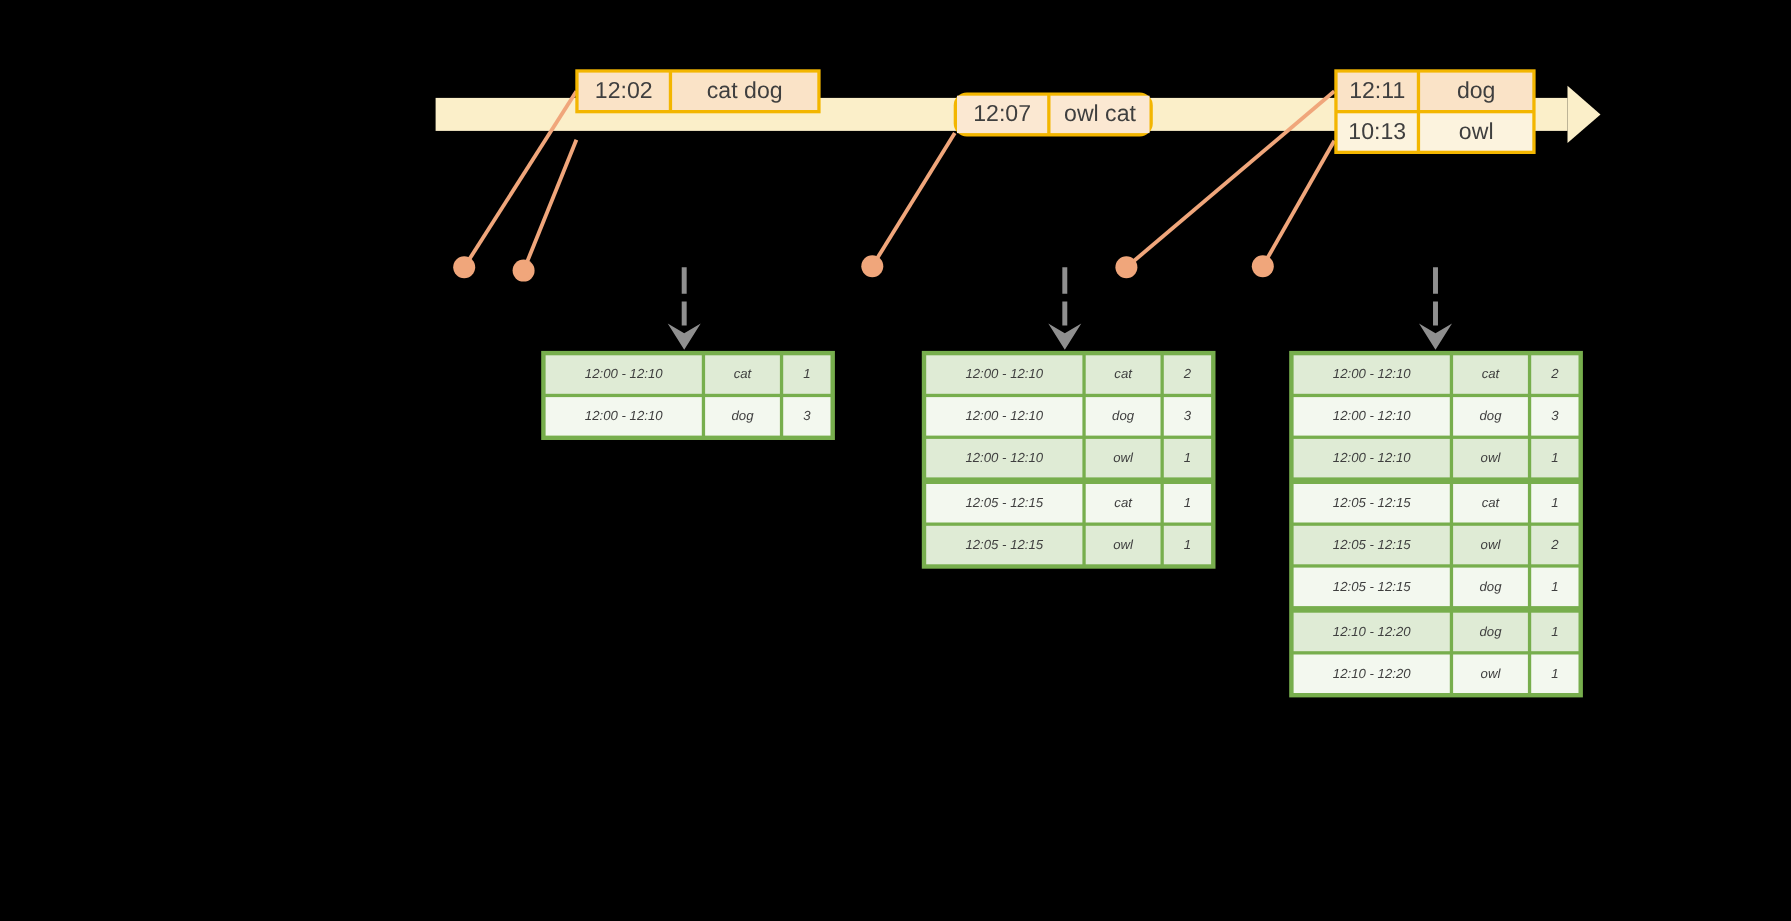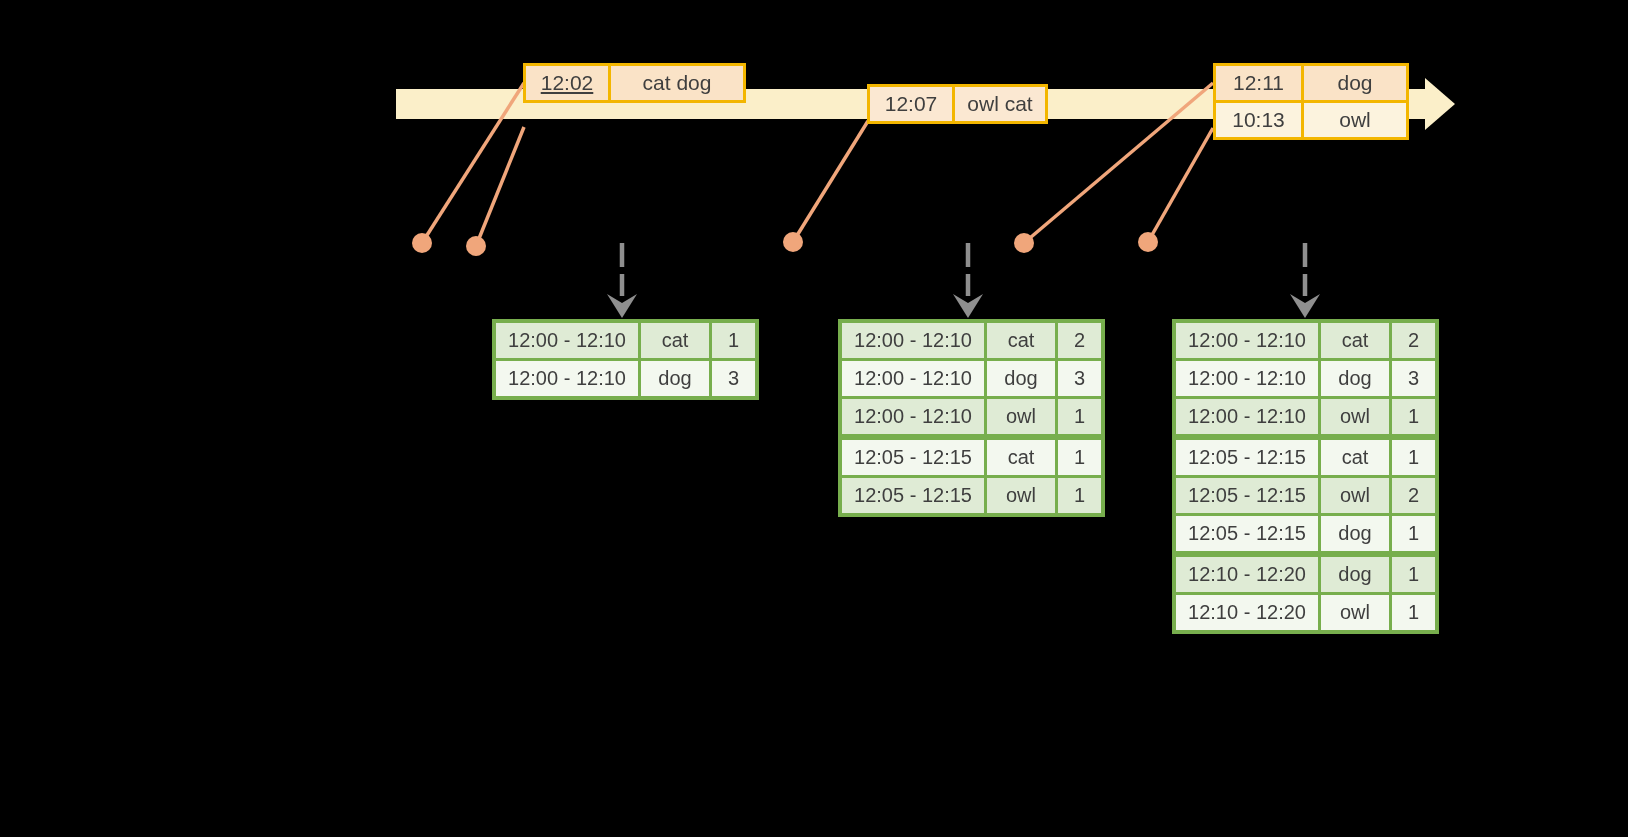--- a/index.html
+++ b/index.html
@@ -27,32 +27,32 @@
   .ev-line{stroke:var(--salmon); stroke-width:3.5; fill:none;}
   .ev-dot{fill:var(--salmon);}
   .trig-line{stroke:var(--arrow-gray); stroke-width:4.5; fill:none; stroke-dasharray:24 7;}
   .trig-head{fill:var(--arrow-gray);}
   
   .ebox{position:absolute; background:var(--gold); padding:3px; z-index:3;}
   .erow{display:flex; margin-top:3px;}
   .erow:first-child{margin-top:0;}
   .ecell{height:34px; line-height:34px; text-align:center; font-size:21px; color:var(--text);}
   .ecell.time{margin-right:3px;}
-  .ebox.b1 .ecell.time{width:82px;text-decoration:underline;} .ebox.b1 .ecell.words{width:132px;}
+  .ebox.b1 .ecell.time{width:82px;} .ebox.b1 .ecell.words{width:132px;}
   .ebox.b2 .ecell.time{width:82px;} .ebox.b2 .ecell.words{width:90px;}
-  .ebox.b3 .ecell.time{width:85px;} .ebox.b3 .ecell.words{width:102px;}
+  .ebox.b3 .ecell.time{width:72px;} .ebox.b3 .ecell.words{width:102px;}
   .erow.r-peach .ecell{background:var(--peach);}
   .erow.r-cream .ecell{background:var(--cream);}
   .erow.r-mid .ecell{background:var(--peach-mid);}
   
   .gtable{position:absolute; background:var(--green); padding:4px; z-index:3;}
   .trow{display:flex; margin-top:3px;}
   .trow:first-child{margin-top:0;}
   .trow.group-start{margin-top:6px;}
-  .tcell{height:35px; line-height:35px; text-align:center; font-size:20px; color:var(--text);}
+  .tcell{height:35px; line-height:35px; text-align:center; font-size:12px; color:var(--text);font-style:italic;}
   .tcell.c-time{width:142px; margin-right:3px;}
   .tcell.c-word{width:68px; margin-right:3px;}
   .tcell.c-count{width:43px;}
   .trow.odd .tcell{background:var(--green-light);}
   .trow.even .tcell{background:var(--green-white);}
 </style>
 </head>
 <body>
 
 <div class="canvas">
@@ -80,21 +80,21 @@
     <polygon class="trig-head" points="1290,294 1305,303 1320,294 1305,318"></polygon>
   </svg>
 
   <div class="ebox b1" style="left:523px; top:63px;">
     <div class="erow r-peach">
       <div class="ecell time">12:02</div>
       <div class="ecell words">cat dog</div>
     </div>
   </div>
 
-  <div class="ebox b2" style="left:867px; top:84px;">
+  <div class="ebox b2" style="left:867px; top:84px;border-radius:12px;">
     <div class="erow r-mid">
       <div class="ecell time">12:07</div>
       <div class="ecell words">owl cat</div>
     </div>
   </div>
 
   <div class="ebox b3" style="left:1213px; top:63px;">
     <div class="erow r-peach">
       <div class="ecell time">12:11</div>
       <div class="ecell words">dog</div>

